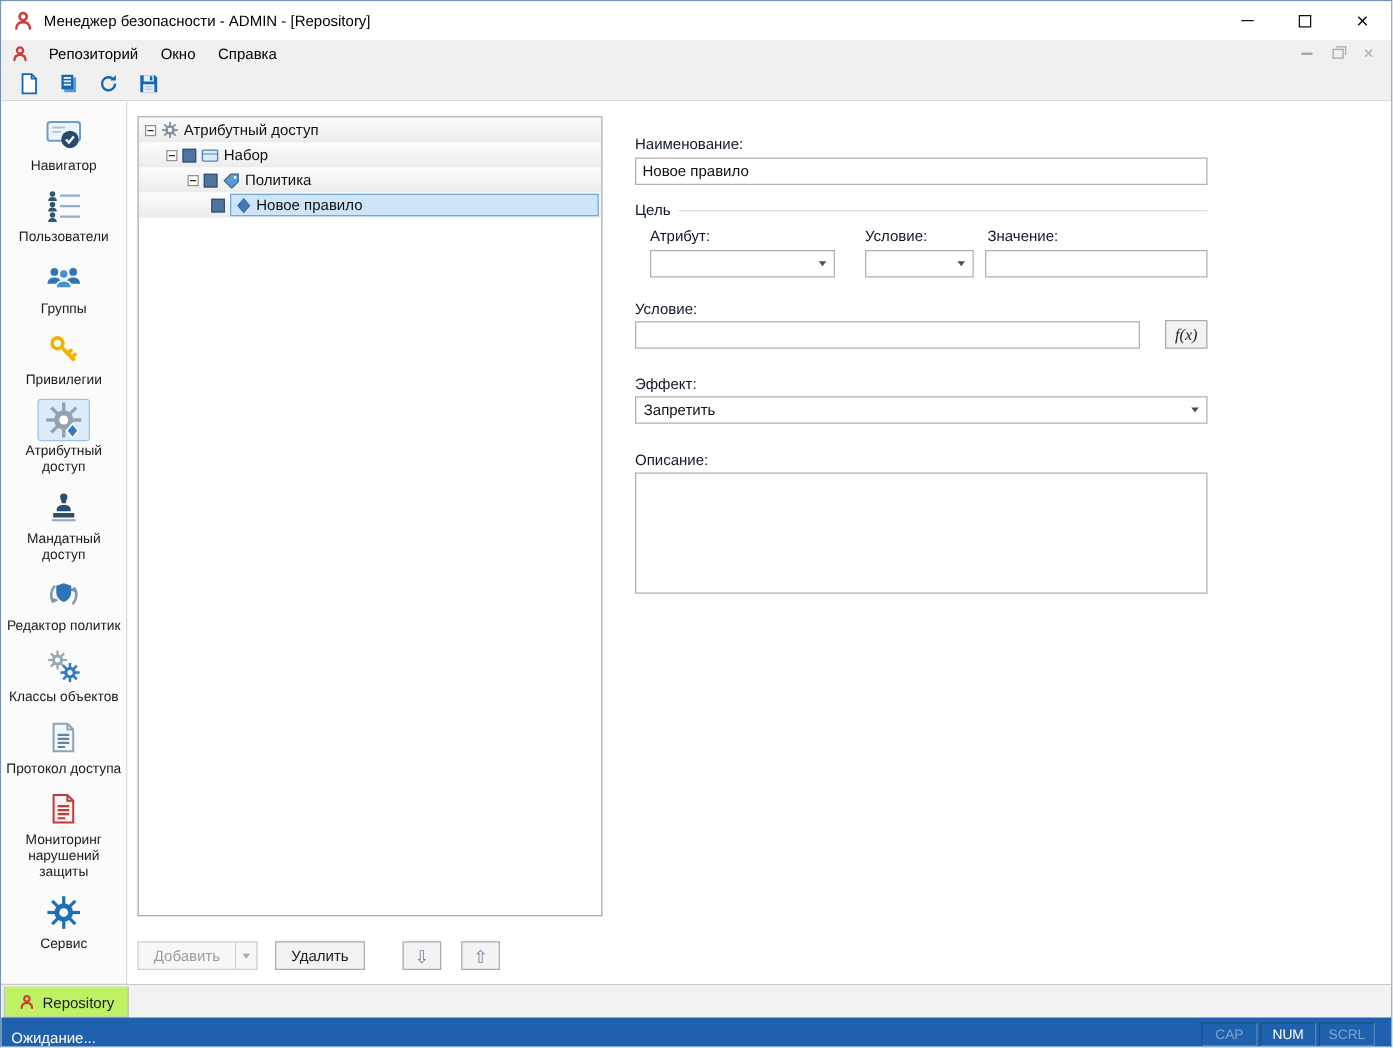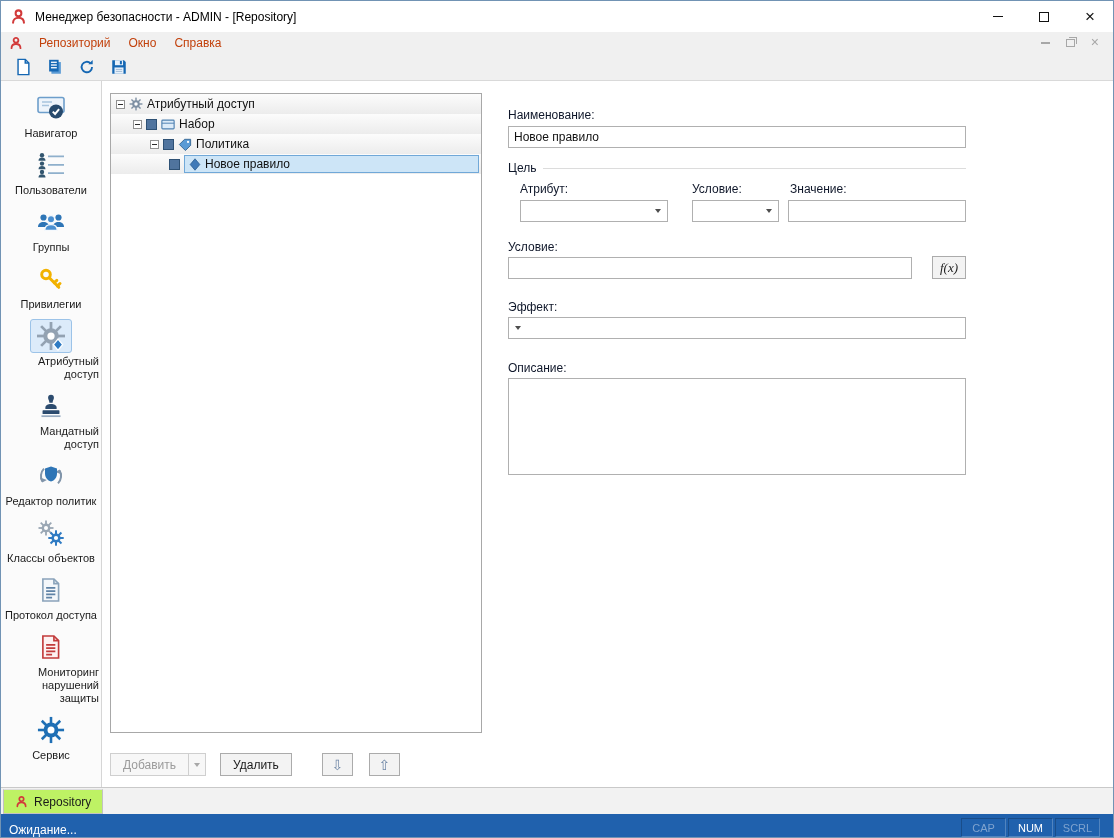--- a/index.html
+++ b/index.html
@@ -12,40 +12,40 @@
   .app-icon{margin:0 8px 0 9px;display:flex}
   .title-text{flex:1;font-size:12px;color:#000}
   .win-btn{width:46px;height:31px;display:flex;align-items:center;justify-content:center}
   .glyph-min{width:10px;height:1px;background:#111}
   .glyph-max{width:10px;height:10px;border:1px solid #111}
   .glyph-close::before{content:"×";font-size:17px;line-height:1;color:#111}
 
   
   .menubar{height:21px;flex:0 0 auto;display:flex;align-items:center;background:#f0f0f0}
   .menu-app-icon{margin:0 7px 0 8px;display:flex}
-  .menu-item{padding:0 9px;height:100%;display:flex;align-items:center;color:#c2410c}
+  .menu-item{padding:0 9px;height:100%;display:flex;align-items:center;color:#000000}
   .mdi-controls{margin-left:auto;display:flex;align-items:center;gap:16px;padding-right:14px}
   .mdi-min{width:9px;height:2px;background:#a7a7a7}
   .mdi-restore{width:9px;height:8px;border:1px solid #a7a7a7;position:relative}
   .mdi-restore::before{content:"";position:absolute;right:-3px;top:-3px;width:7px;height:6px;border:1px solid #a7a7a7;border-bottom:none;border-left:none}
   .mdi-close::before{content:"×";font-size:14px;line-height:1;color:#a7a7a7}
 
   
   .toolbar{height:28px;flex:0 0 auto;background:#f0f0f0;border-bottom:1px solid #d9d9d9;display:flex;align-items:center;gap:4px;padding-left:8px}
   .tool-btn{width:28px;height:24px;display:flex;align-items:center;justify-content:center}
 
   
   .main{flex:1;display:flex;min-height:0;background:#fff}
 
   
   .sidebar{width:101px;flex:0 0 auto;border-right:1px solid #d6d6d6;background:#fbfbfb;padding-top:10px;display:flex;flex-direction:column;align-items:center;overflow:hidden}
   .side-item{display:flex;flex-direction:column;align-items:center;margin-bottom:8px;width:96px;cursor:default}
   .side-icon{width:42px;height:34px;display:flex;align-items:center;justify-content:center;border:1px solid transparent;border-radius:3px}
   .side-item.selected .side-icon{background:#dcebfa;border-color:#9cc3e8}
-  .side-label{font-size:11px;line-height:13px;text-align:right;color:#1b1b1b;margin-top:2px}
+  .side-label{font-size:11px;line-height:13px;text-align:center;color:#1b1b1b;margin-top:2px}
 
   
   .content{flex:1;position:relative;background:#fff;overflow:hidden}
   .tree-panel{position:absolute;left:8px;top:12px;width:372px;height:640px;border:1px solid #a8a8a8;background:#fff;overflow:hidden}
   .tree-row{height:20px;display:flex;align-items:center;gap:4px}
   .tree-row.striped{background:linear-gradient(180deg,#fcfcfc 0%,#ececec 100%)}
   .expander{width:9px;height:9px;border:1px solid #919191;background:#fff;position:relative;flex:0 0 auto}
   .expander .minus{position:absolute;left:1px;right:1px;top:3px;height:1px;background:#2b2b2b}
   .tcheck{width:11px;height:11px;background:#50749e;border:1px solid #2e5175;flex:0 0 auto}
   .ticon{display:flex;align-items:center;flex:0 0 auto}
@@ -440,20 +440,21 @@
           <span class="combo-arrow"></span>
         </div>
         <input class="tb abs" style="left: 280px; top: 119px; width: 178px;" value="">
 
         <div class="flabel abs" style="left:0;top:159px">Условие:</div>
         <input class="tb abs" style="left: 0px; top: 176px; width: 404px;" value="">
         <button class="fx-btn abs" style="left:424px;top:175px">f(x)</button>
 
         <div class="flabel abs" style="left:0;top:219px">Эффект:</div>
         <div class="combo abs" style="left:0;top:236px;width:458px">
+          <span class="combo-text">Запретить</span>
           <span class="combo-arrow"></span>
         </div>
 
         <div class="flabel abs" style="left:0;top:280px">Описание:</div>
         <textarea class="desc abs" style="left: 0px; top: 297px;"></textarea>
 
       </div>
     </div>
   </div>
 

